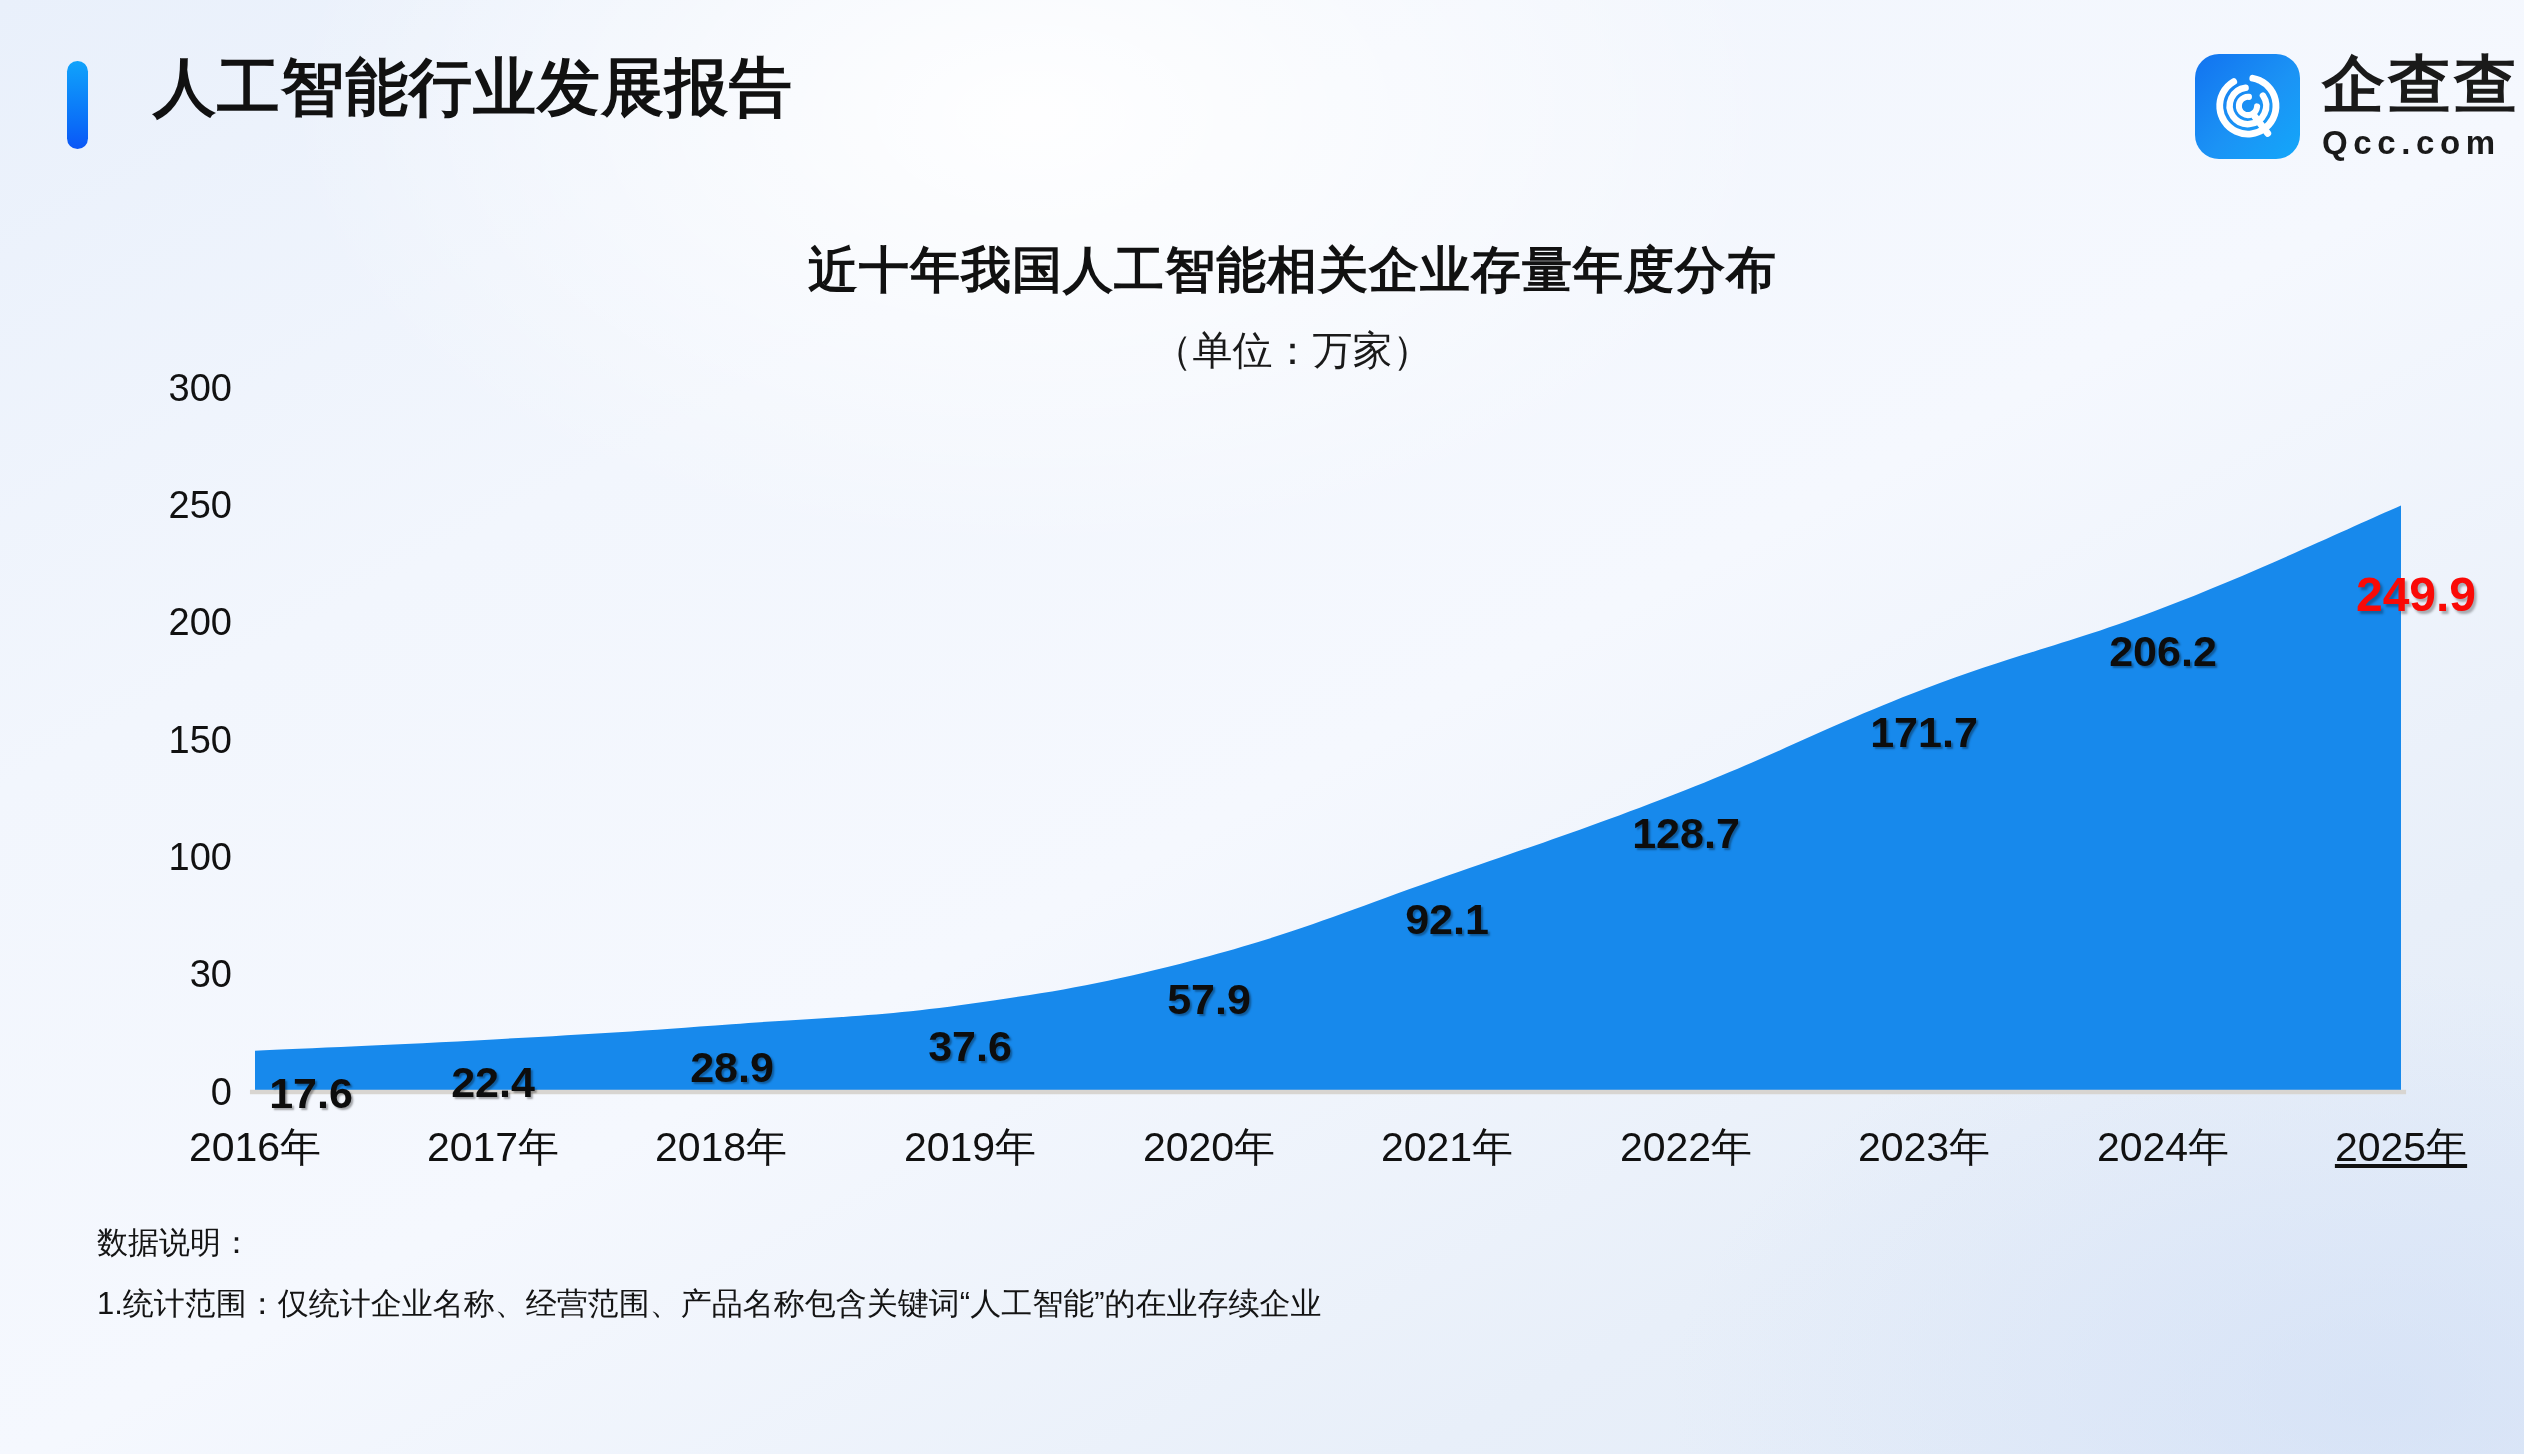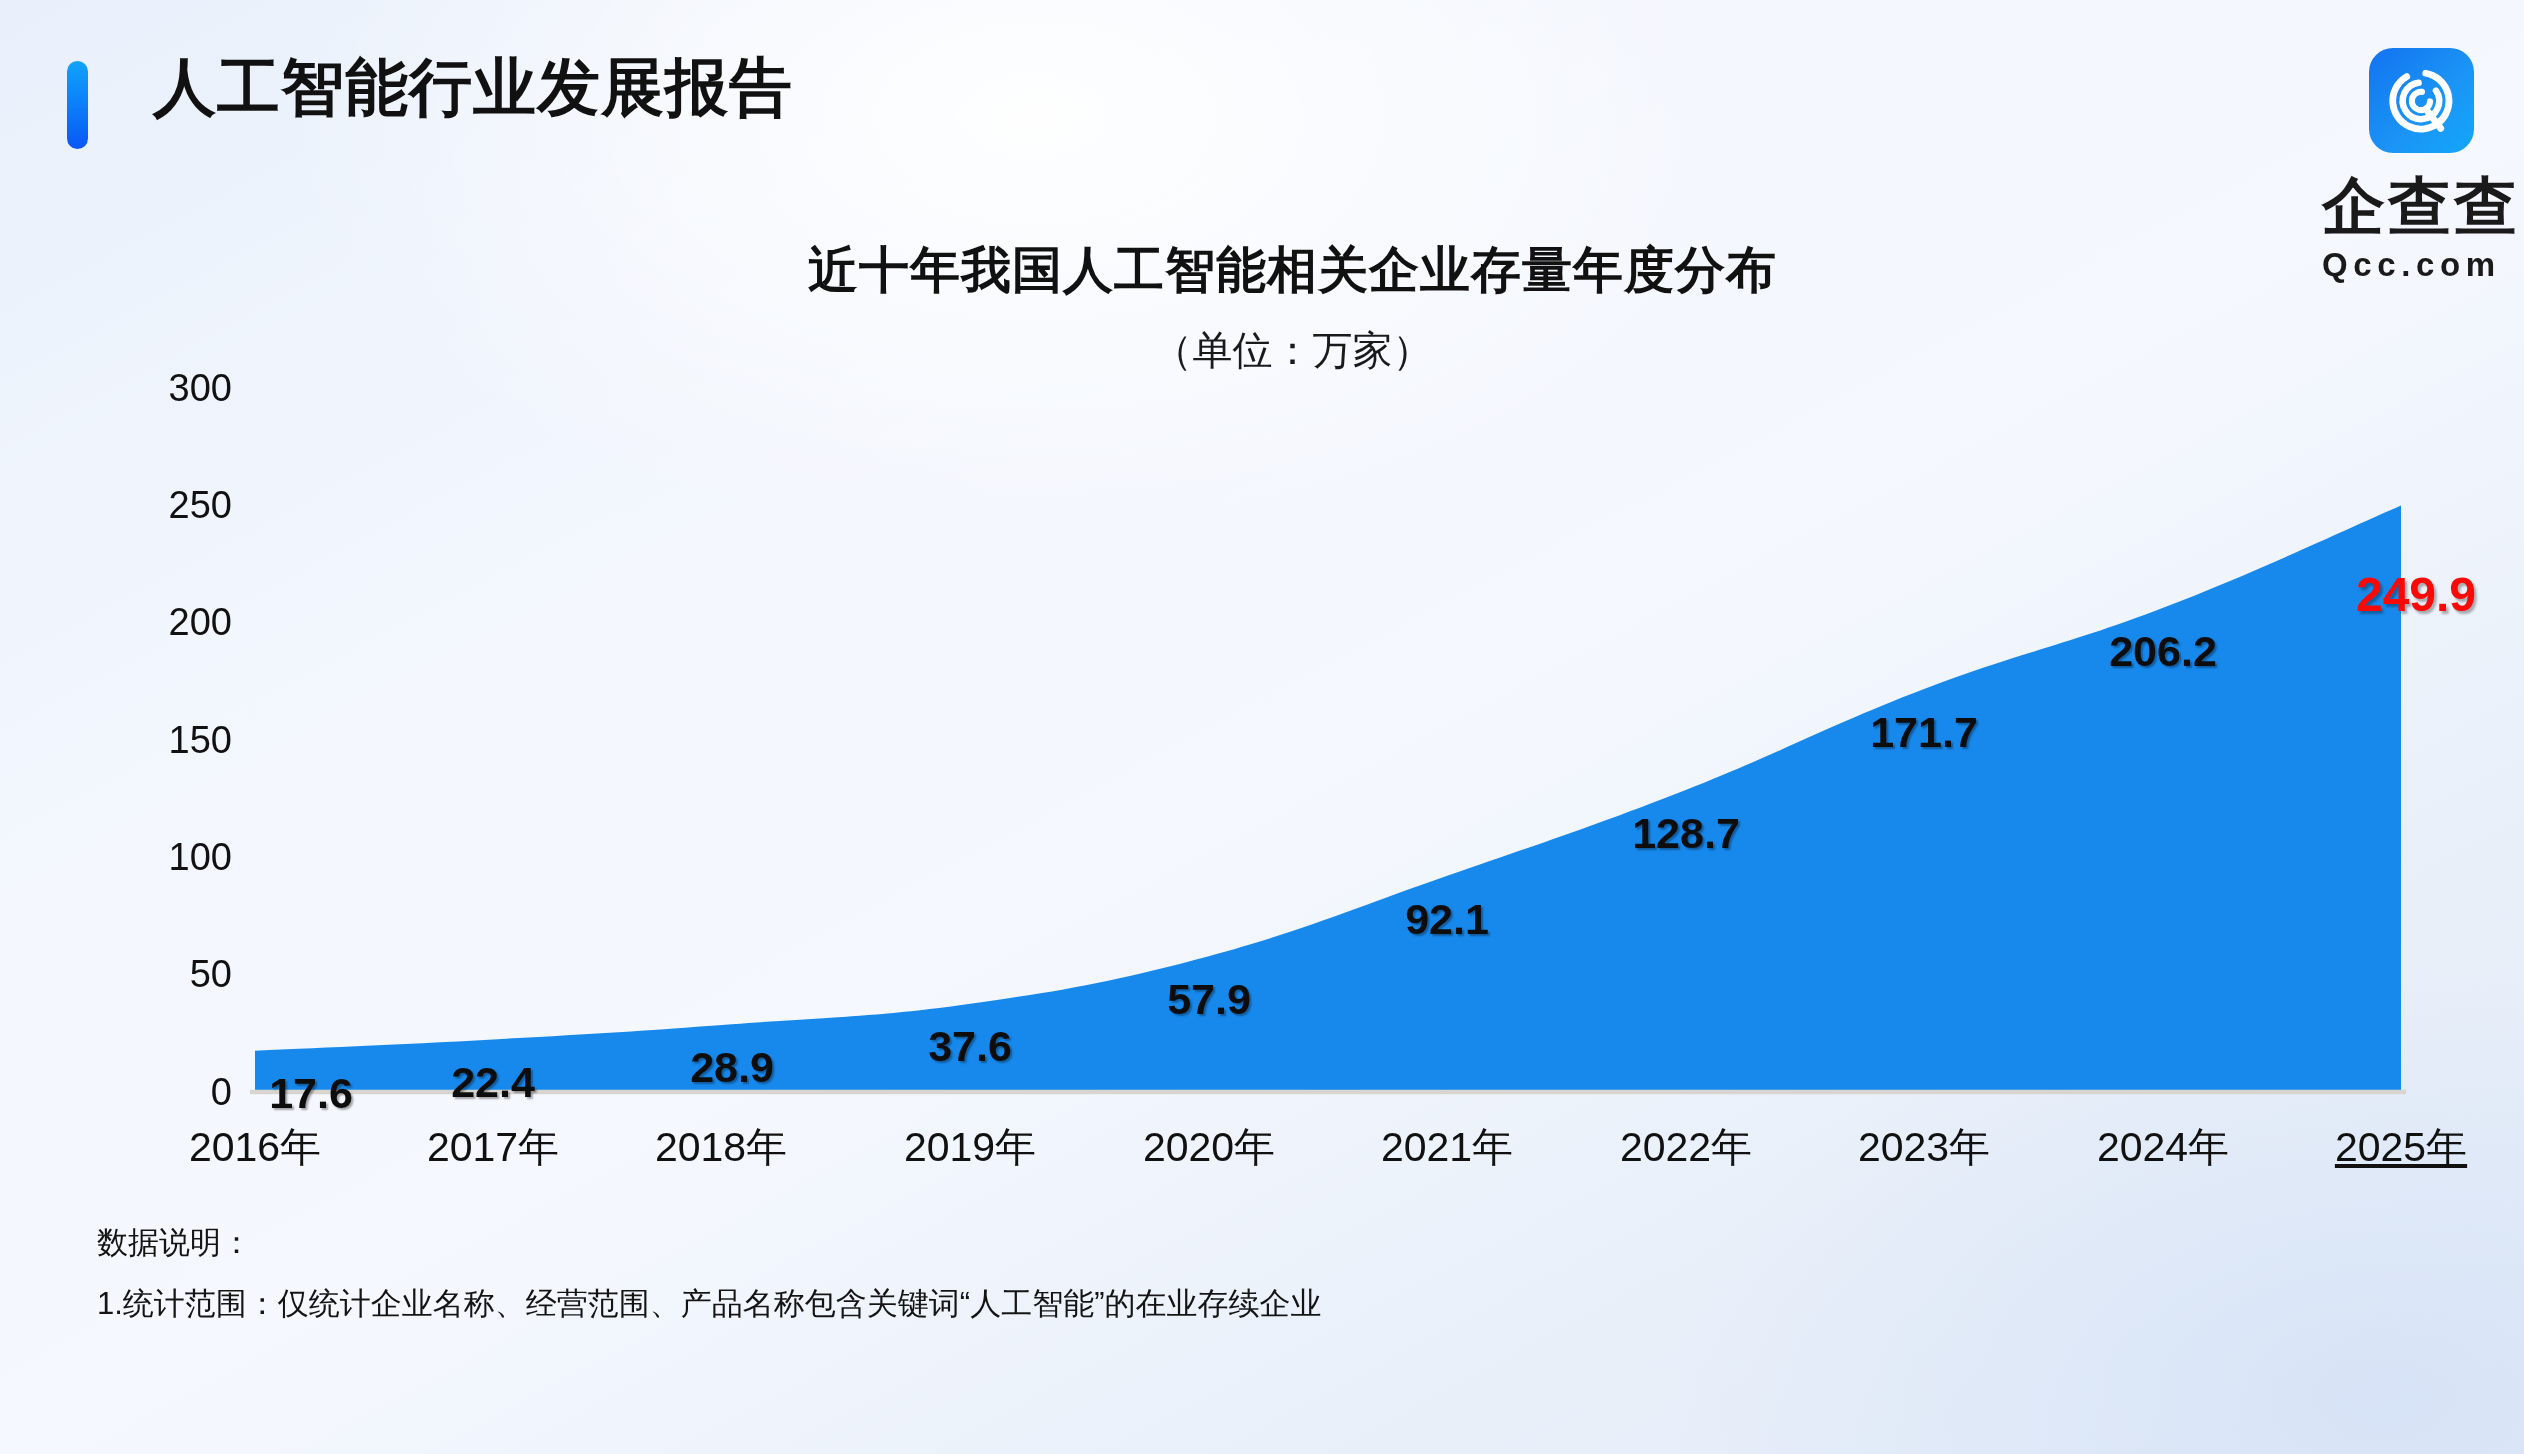--- a/index.html
+++ b/index.html
@@ -49,21 +49,20 @@
   }
 
   
   #logo {
     position: absolute;
     right: 65px; top: 48px;
     height: 116px;
     display: flex;
     align-items: center;
     gap: 22px;
-    flex-direction: column;
   }
   .logo-mark {
     width: 105px; height: 105px;
     border-radius: 24px;
     background: linear-gradient(135deg, #1273f0 0%, #1b93f5 55%, #13a7fa 100%);
     display: flex;
     align-items: center;
     justify-content: center;
     flex: 0 0 auto;
   }
@@ -224,21 +223,21 @@
 
   <div id="plot">
     <svg id="plot-svg" viewBox="0 0 4250 1394" preserveAspectRatio="none">
       <path id="area-path" fill="#1789ec" d="M 0 1312.2186666666666 C 94.44444444444446 1307.7578666666666 283.3333333333333 1300.4161333333332 472.22222222222223 1289.9146666666666 C 661.1111111111111 1279.4132 755.5555555555555 1273.8372000000002 944.4444444444445 1259.7113333333334 C 1133.3333333333335 1245.5854666666667 1227.7777777777778 1246.2359999999999 1416.6666666666667 1219.2853333333333 C 1605.5555555555557 1192.3346666666666 1700 1175.6066666666668 1888.888888888889 1124.958 C 2077.777777777778 1074.3093333333334 2172.2222222222226 1031.8388 2361.1111111111113 966.042 C 2550 900.2452000000001 2644.444444444445 869.9489333333333 2833.3333333333335 795.974 C 3022.222222222222 721.9990666666667 3116.666666666667 668.1906666666667 3305.5555555555557 596.1673333333334 C 3494.4444444444443 524.1440000000001 3588.888888888889 508.5312000000002 3777.777777777778 435.8573333333335 C 3966.6666666666665 363.1834666666668 4155.555555555556 273.4098666666667 4250 232.798 L 4250 1394 L 0 1394 Z"></path>
       <line id="axis-line" x1="-10" y1="1394" x2="4260" y2="1394" stroke="#d8d5d1" stroke-width="9"></line>
     </svg>
   </div>
 
   <div id="ytick-layer">
       <div class="ytick" style="top: 1092px;">0</div>
-      <div class="ytick" style="top: 974px;">50</div>
+      <div class="ytick" style="top: 974px;">30</div>
       <div class="ytick" style="top: 857px;">100</div>
       <div class="ytick" style="top: 740px;">150</div>
       <div class="ytick" style="top: 622px;">200</div>
       <div class="ytick" style="top: 505px;">250</div>
       <div class="ytick" style="top: 388px;">300</div>
     </div>
   <div id="xtick-layer">
       <div class="xtick" style="left: 255px; top: 1120px;">2016年</div>
       <div class="xtick" style="left: 493px; top: 1120px;">2017年</div>
       <div class="xtick" style="left: 708px; top: 1120px; margin-left: 13px;">2018年</div>

